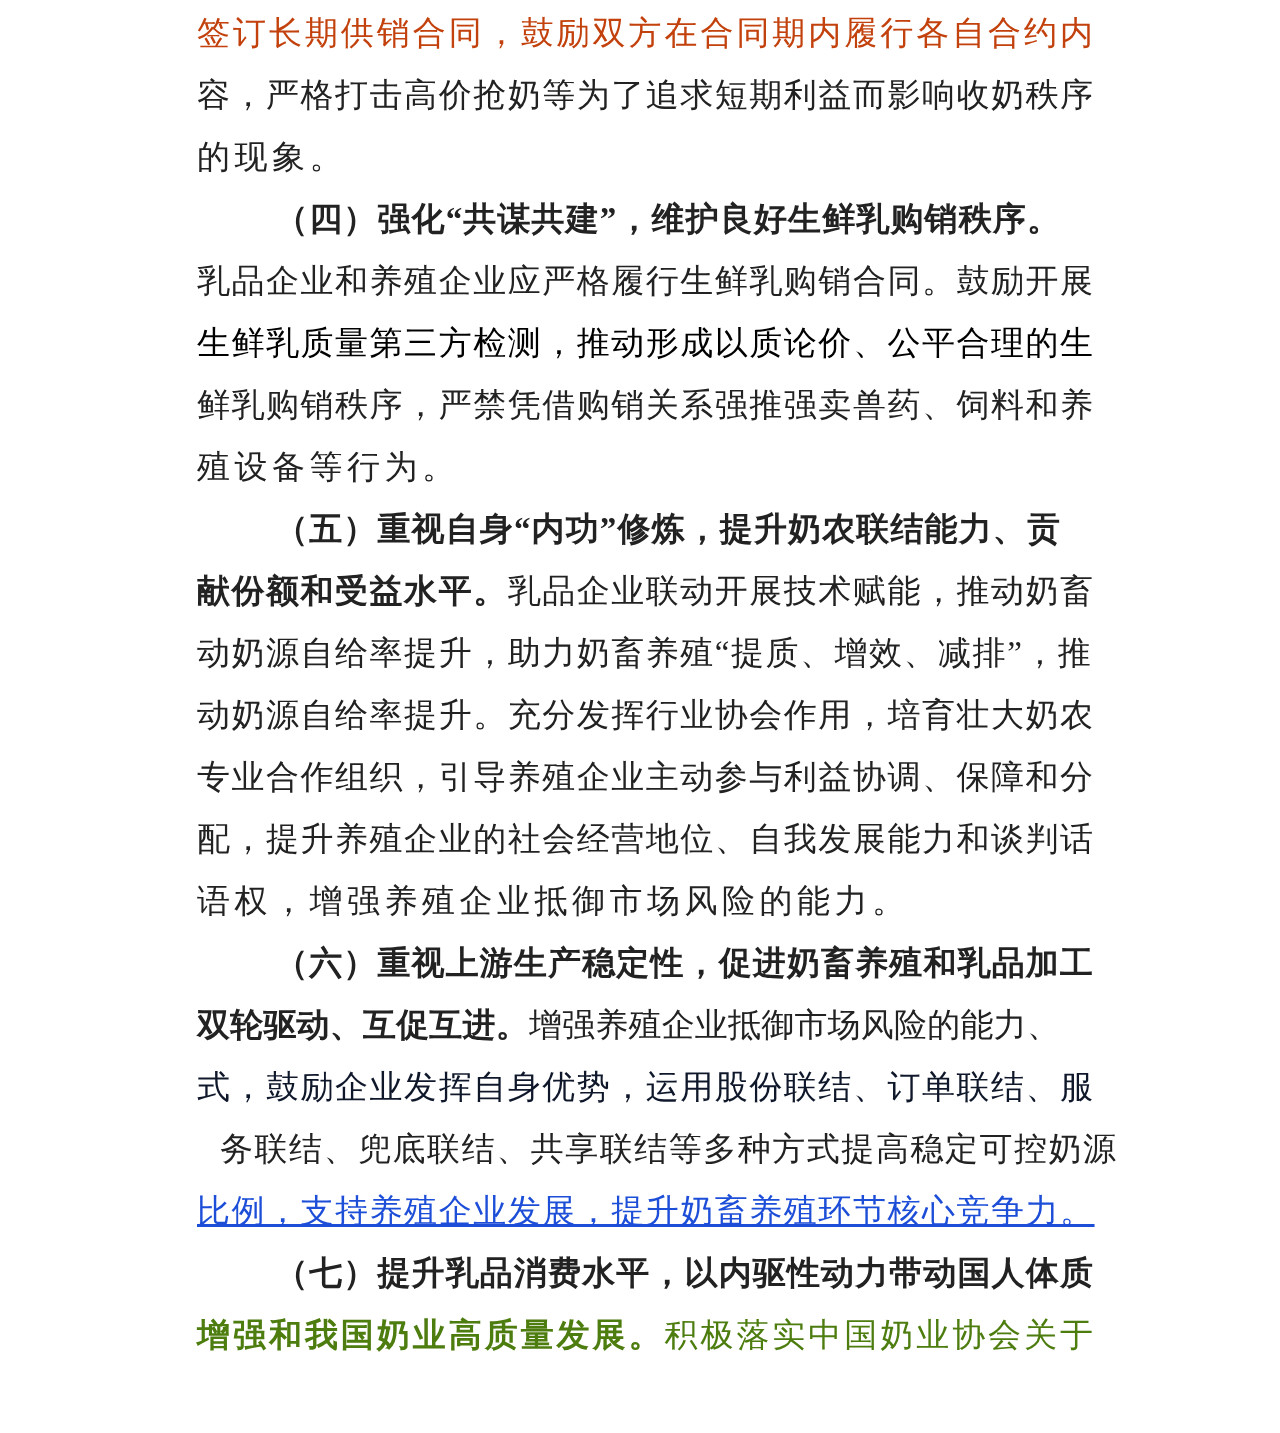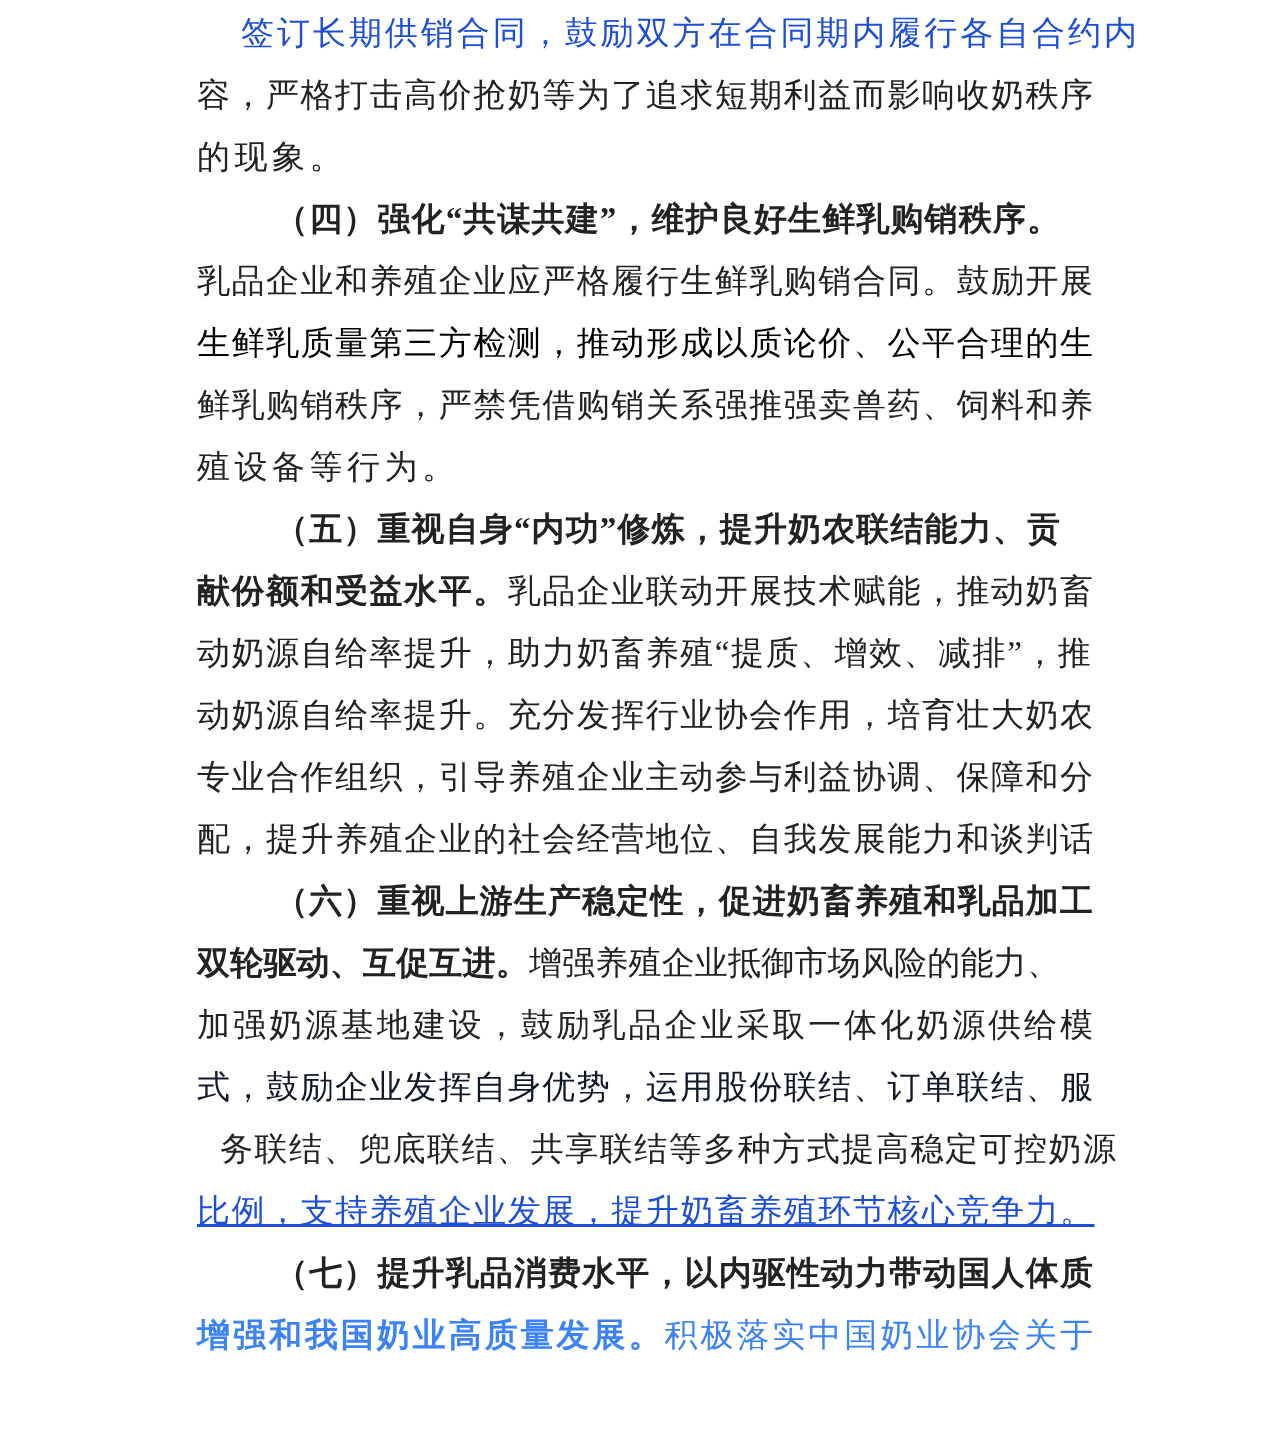--- a/index.html
+++ b/index.html
@@ -30,35 +30,35 @@
     font-weight: normal;
   }
   .seg-bold {
     font-weight: bold;
   }
 </style>
 </head>
 <body style="background: rgb(255, 255, 255);">
 
 <div class="page">
-    <div class="line" style="letter-spacing: 2.96px; color: #1d4ed8; margin-left: 44px;"><span class="seg">签订长期供销合同，鼓励双方在合同期内履行各自合约内</span></div>
+    <div class="line" style="letter-spacing: 2.96px; color: #c2410c;"><span class="seg">签订长期供销合同，鼓励双方在合同期内履行各自合约内</span></div>
     <div class="line" style="letter-spacing: 1.52px; color: rgb(34, 34, 34);"><span class="seg">容，严格打击高价抢奶等为了追求短期利益而影响收奶秩序</span></div>
     <div class="line" style="letter-spacing: 4.5px; color: rgb(34, 34, 34);"><span class="seg">的现象。</span></div>
     <div class="line" style="padding-left: 78px; letter-spacing: 1.13px; color: rgb(34, 34, 34);"><span class="seg seg-bold">（四）强化“共谋共建”，维护良好生鲜乳购销秩序。</span></div>
     <div class="line" style="letter-spacing: 1.52px; color: rgb(34, 34, 34);"><span class="seg">乳品企业和养殖企业应严格履行生鲜乳购销合同。鼓励开展</span></div>
     <div class="line" style="letter-spacing: 1.52px; color: #000000;"><span class="seg">生鲜乳质量第三方检测，推动形成以质论价、公平合理的生</span></div>
     <div class="line" style="letter-spacing: 1.52px; color: rgb(34, 34, 34);"><span class="seg">鲜乳购销秩序，严禁凭借购销关系强推强卖兽药、饲料和养</span></div>
     <div class="line" style="letter-spacing: 4.5px; color: rgb(34, 34, 34);"><span class="seg">殖设备等行为。</span></div>
     <div class="line" style="padding-left: 78px; letter-spacing: 1.13px; color: rgb(34, 34, 34);"><span class="seg seg-bold">（五）重视自身“内功”修炼，提升奶农联结能力、贡</span></div>
     <div class="line" style="letter-spacing: 1.52px; color: rgb(34, 34, 34);"><span class="seg seg-bold">献份额和受益水平。</span><span class="seg">乳品企业联动开展技术赋能，推动奶畜</span></div>
     <div class="line" style="letter-spacing: 1.52px; color: rgb(34, 34, 34);"><span class="seg">动奶源自给率提升，助力奶畜养殖“提质、增效、减排”，推</span></div>
     <div class="line" style="letter-spacing: 1.52px; color: rgb(34, 34, 34);"><span class="seg">动奶源自给率提升。充分发挥行业协会作用，培育壮大奶农</span></div>
     <div class="line" style="letter-spacing: 1.52px; color: rgb(34, 34, 34);"><span class="seg">专业合作组织，引导养殖企业主动参与利益协调、保障和分</span></div>
     <div class="line" style="letter-spacing: 1.52px; color: rgb(34, 34, 34);"><span class="seg">配，提升养殖企业的社会经营地位、自我发展能力和谈判话</span></div>
+    <div class="line" style="letter-spacing: 4.5px; color: rgb(34, 34, 34);"><span class="seg">语权，增强养殖企业抵御市场风险的能力。</span></div>
     <div class="line" style="padding-left: 78px; letter-spacing: 1.13px; color: rgb(34, 34, 34);"><span class="seg seg-bold">（六）重视上游生产稳定性，促进奶畜养殖和乳品加工</span></div>
     <div class="line" style="letter-spacing: 0.19px; color: rgb(34, 34, 34);"><span class="seg seg-bold">双轮驱动、互促互进。</span><span class="seg">增强养殖企业抵御市场风险的能力、</span></div>
-    <div class="line" style="letter-spacing: 2.96px; color: rgb(34, 34, 34);"><span class="seg">加强奶源基地建设，鼓励乳品企业采取一体化奶源供给模</span></div>
     <div class="line" style="letter-spacing: 1.52px; color: #0f172a;"><span class="seg">式，鼓励企业发挥自身优势，运用股份联结、订单联结、服</span></div>
     <div class="line" style="letter-spacing: 1.52px; color: rgb(34, 34, 34); margin-left: 23px;"><span class="seg">务联结、兜底联结、共享联结等多种方式提高稳定可控奶源</span></div>
     <div class="line" style="letter-spacing: 1.52px; color: #1d4ed8; text-decoration: underline;"><span class="seg">比例，支持养殖企业发展，提升奶畜养殖环节核心竞争力。</span></div>
     <div class="line" style="padding-left: 78px; letter-spacing: 1.13px; color: rgb(34, 34, 34);"><span class="seg seg-bold">（七）提升乳品消费水平，以内驱性动力带动国人体质</span></div>
-    <div class="line" style="letter-spacing: 2.96px; color: #3b82f6; font-family: Liberation Serif, serif;"><span class="seg seg-bold">增强和我国奶业高质量发展。</span><span class="seg">积极落实中国奶业协会关于</span></div>
+    <div class="line" style="letter-spacing: 2.96px; color: #4d7c0f; font-family: Liberation Serif, serif;"><span class="seg seg-bold">增强和我国奶业高质量发展。</span><span class="seg">积极落实中国奶业协会关于</span></div>
   </div>
 
 </body></html>

